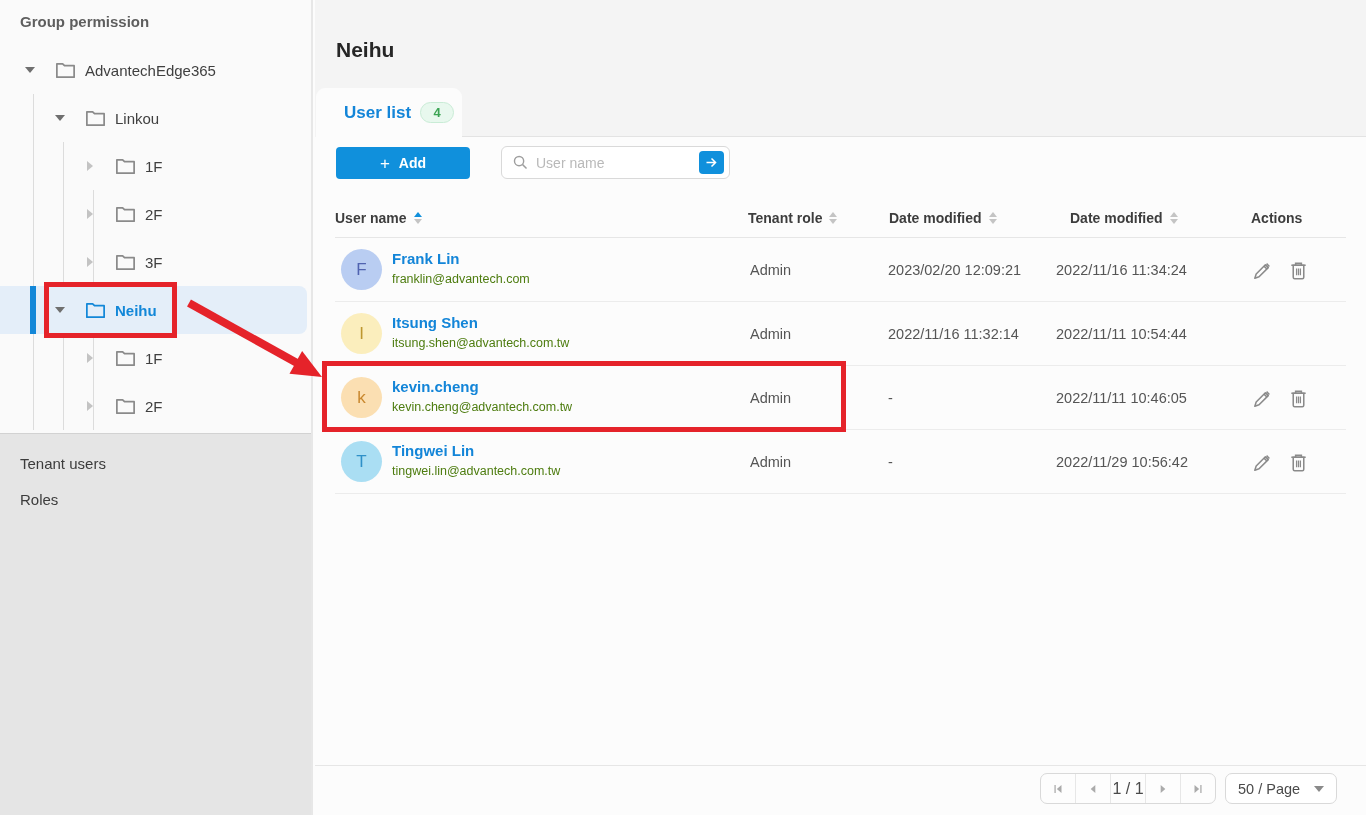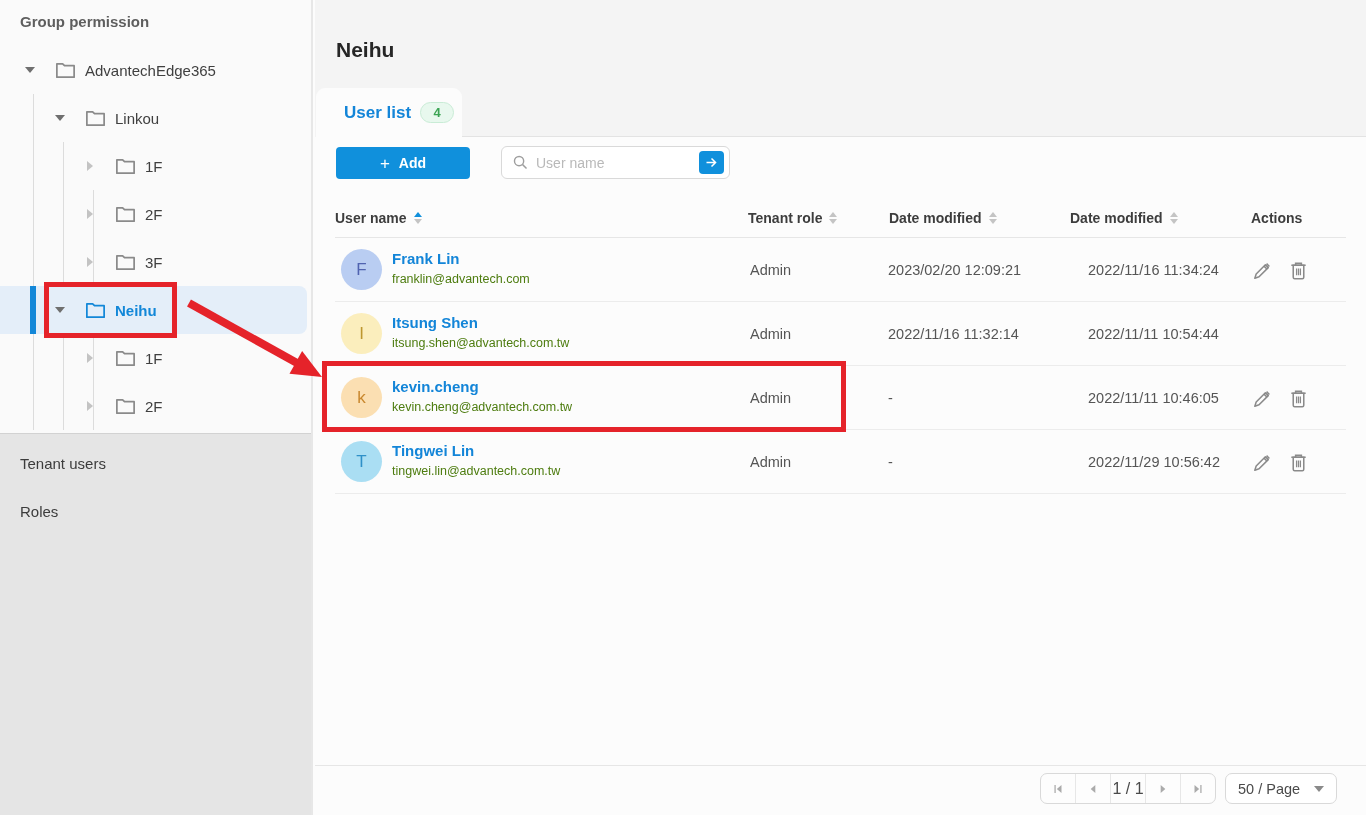--- a/index.html
+++ b/index.html
@@ -64,21 +64,21 @@
   .sorter { display:inline-flex; flex-direction:column; gap:2px; }
   .s-up { width:0; height:0; border-left:4px solid transparent; border-right:4px solid transparent; border-bottom:5px solid #c4c4c4; }
   .s-dn { width:0; height:0; border-left:4px solid transparent; border-right:4px solid transparent; border-top:5px solid #c4c4c4; }
   .s-up.active { border-bottom-color:#1090dc; }
   .drow { height:64px; border-bottom:1px solid #ececec; }
   .avatar { position:absolute; left:6px; top:11px; width:41px; height:41px; border-radius:50%;
     display:flex; align-items:center; justify-content:center; font-size:17px; }
   .uname { position:absolute; left:57px; top:12px; font-size:15px; font-weight:700; color:#1385d8; cursor:pointer; }
   .uemail { position:absolute; left:57px; top:34px; font-size:12.5px; color:#4d7c0f; }
   .cell { position:absolute; top:0; height:64px; line-height:64px; font-size:14.5px; color:#555; }
-  .c-role { left:415px;text-align:center; } .c-mod { left:553px; } .c-cre { left:753px; }
+  .c-role { left:415px;text-align:center; } .c-mod { left:553px; } .c-cre { left:721px; }
   .c-act { left:916px; display:flex; align-items:center; gap:13px; height:64px; position:absolute; top:0; }
   .act-ic { width:23px; height:23px; color:#8a8a8a; cursor:pointer; }
 
   
   #foot-line { position:absolute; left:0; top:765px; width:100%; height:1px; background:#e6e6e6; }
   #pager { position:absolute; left:725px; top:773px; width:176px; height:31px; background:#fdfdfd;
     border:1px solid #d9d9d9; border-radius:7px; display:flex; overflow:hidden; }
   .pg-cell { flex:1; display:flex; align-items:center; justify-content:center; border-left:1px solid #e7e7e7; cursor:pointer; }
   .pg-cell:first-child { border-left:none; }
   .pg-num { font-size:16px; color:#4a4a4a; cursor:default; }
@@ -160,21 +160,21 @@
   <div class="titem lvl2" style="top:382px">
     <span class="caret col"></span>
     <svg class="folder-ic" viewBox="0 0 24 24">
         <path d="M3 5h6l2 2h10v12H3V5z" fill="none" stroke="currentColor" stroke-width="1.8" stroke-linejoin="round"></path>
       </svg>
     <span class="tlabel">2F</span>
   </div>
 
   <div id="sb-bottom">
     <div class="sb-menu-item" style="top:6px">Tenant users</div>
-    <div class="sb-menu-item" style="top:54px">Roles</div>
+    <div class="sb-menu-item" style="top:42px">Roles</div>
   </div>
 </div>
 
 <div id="main">
   <div id="main-top">
     <div class="page-title">Neihu</div>
     <div id="tab">
       <span class="tab-label">User list</span>
       <span class="badge">4</span>
     </div>

